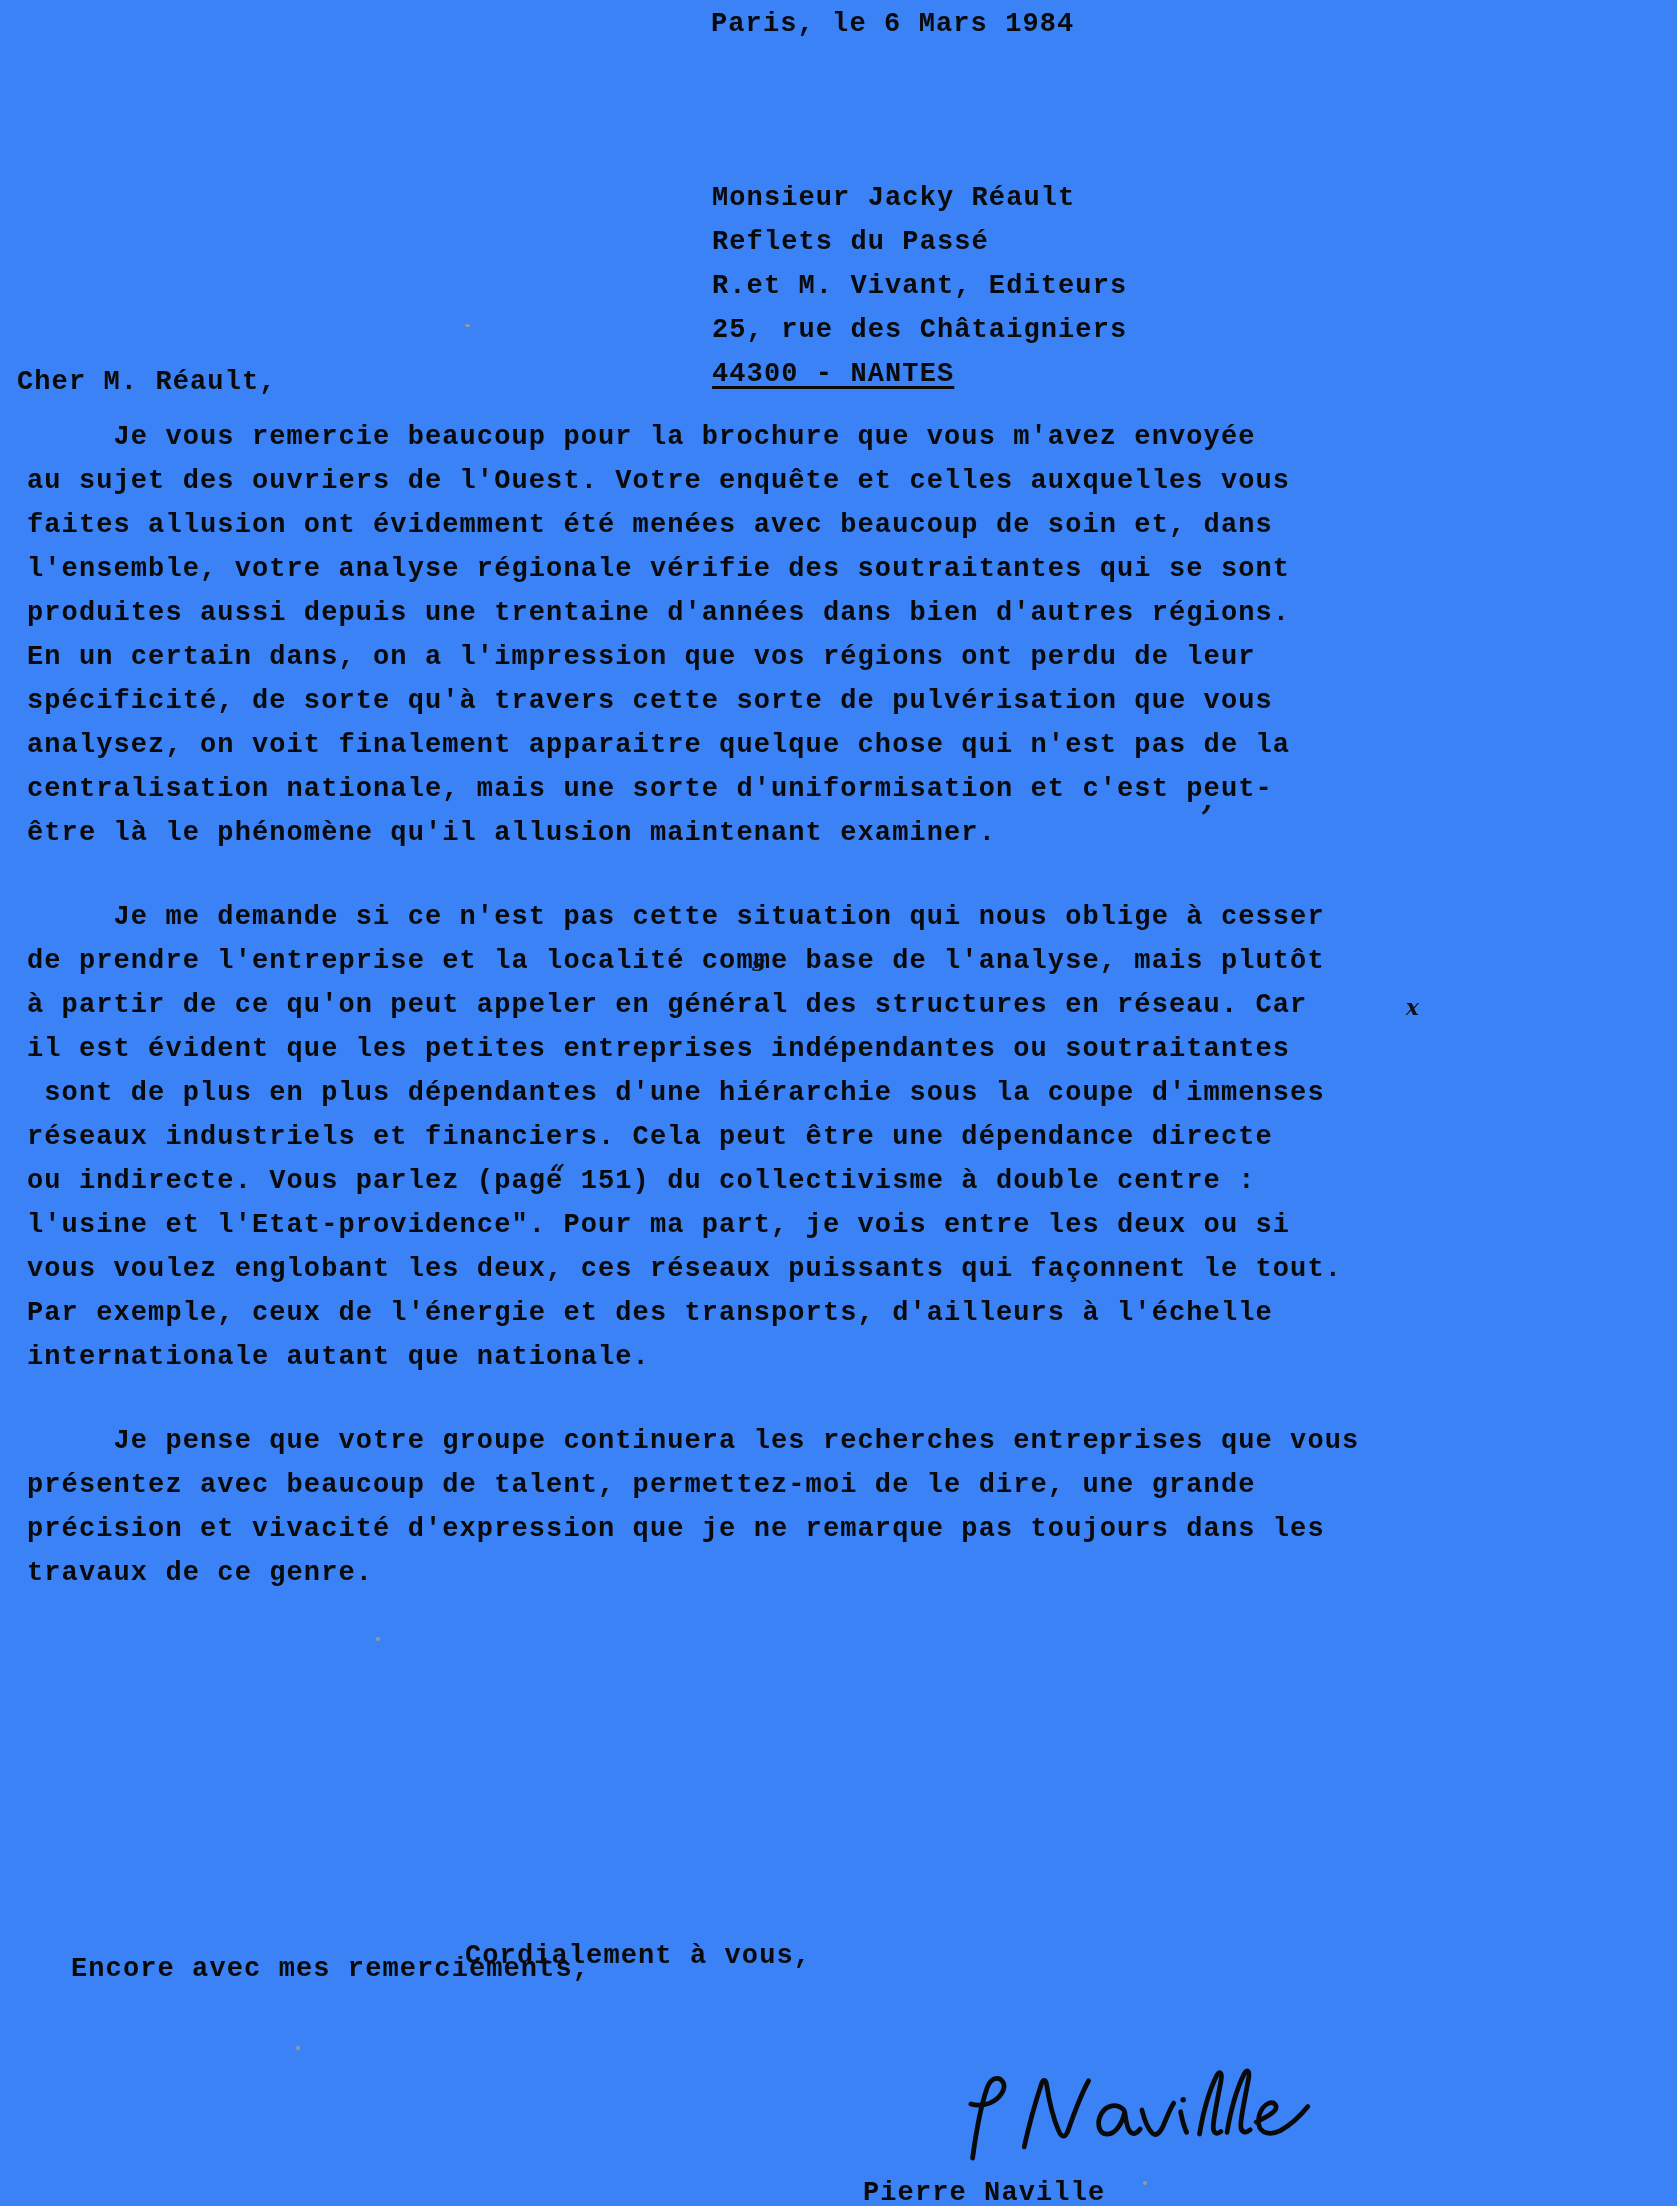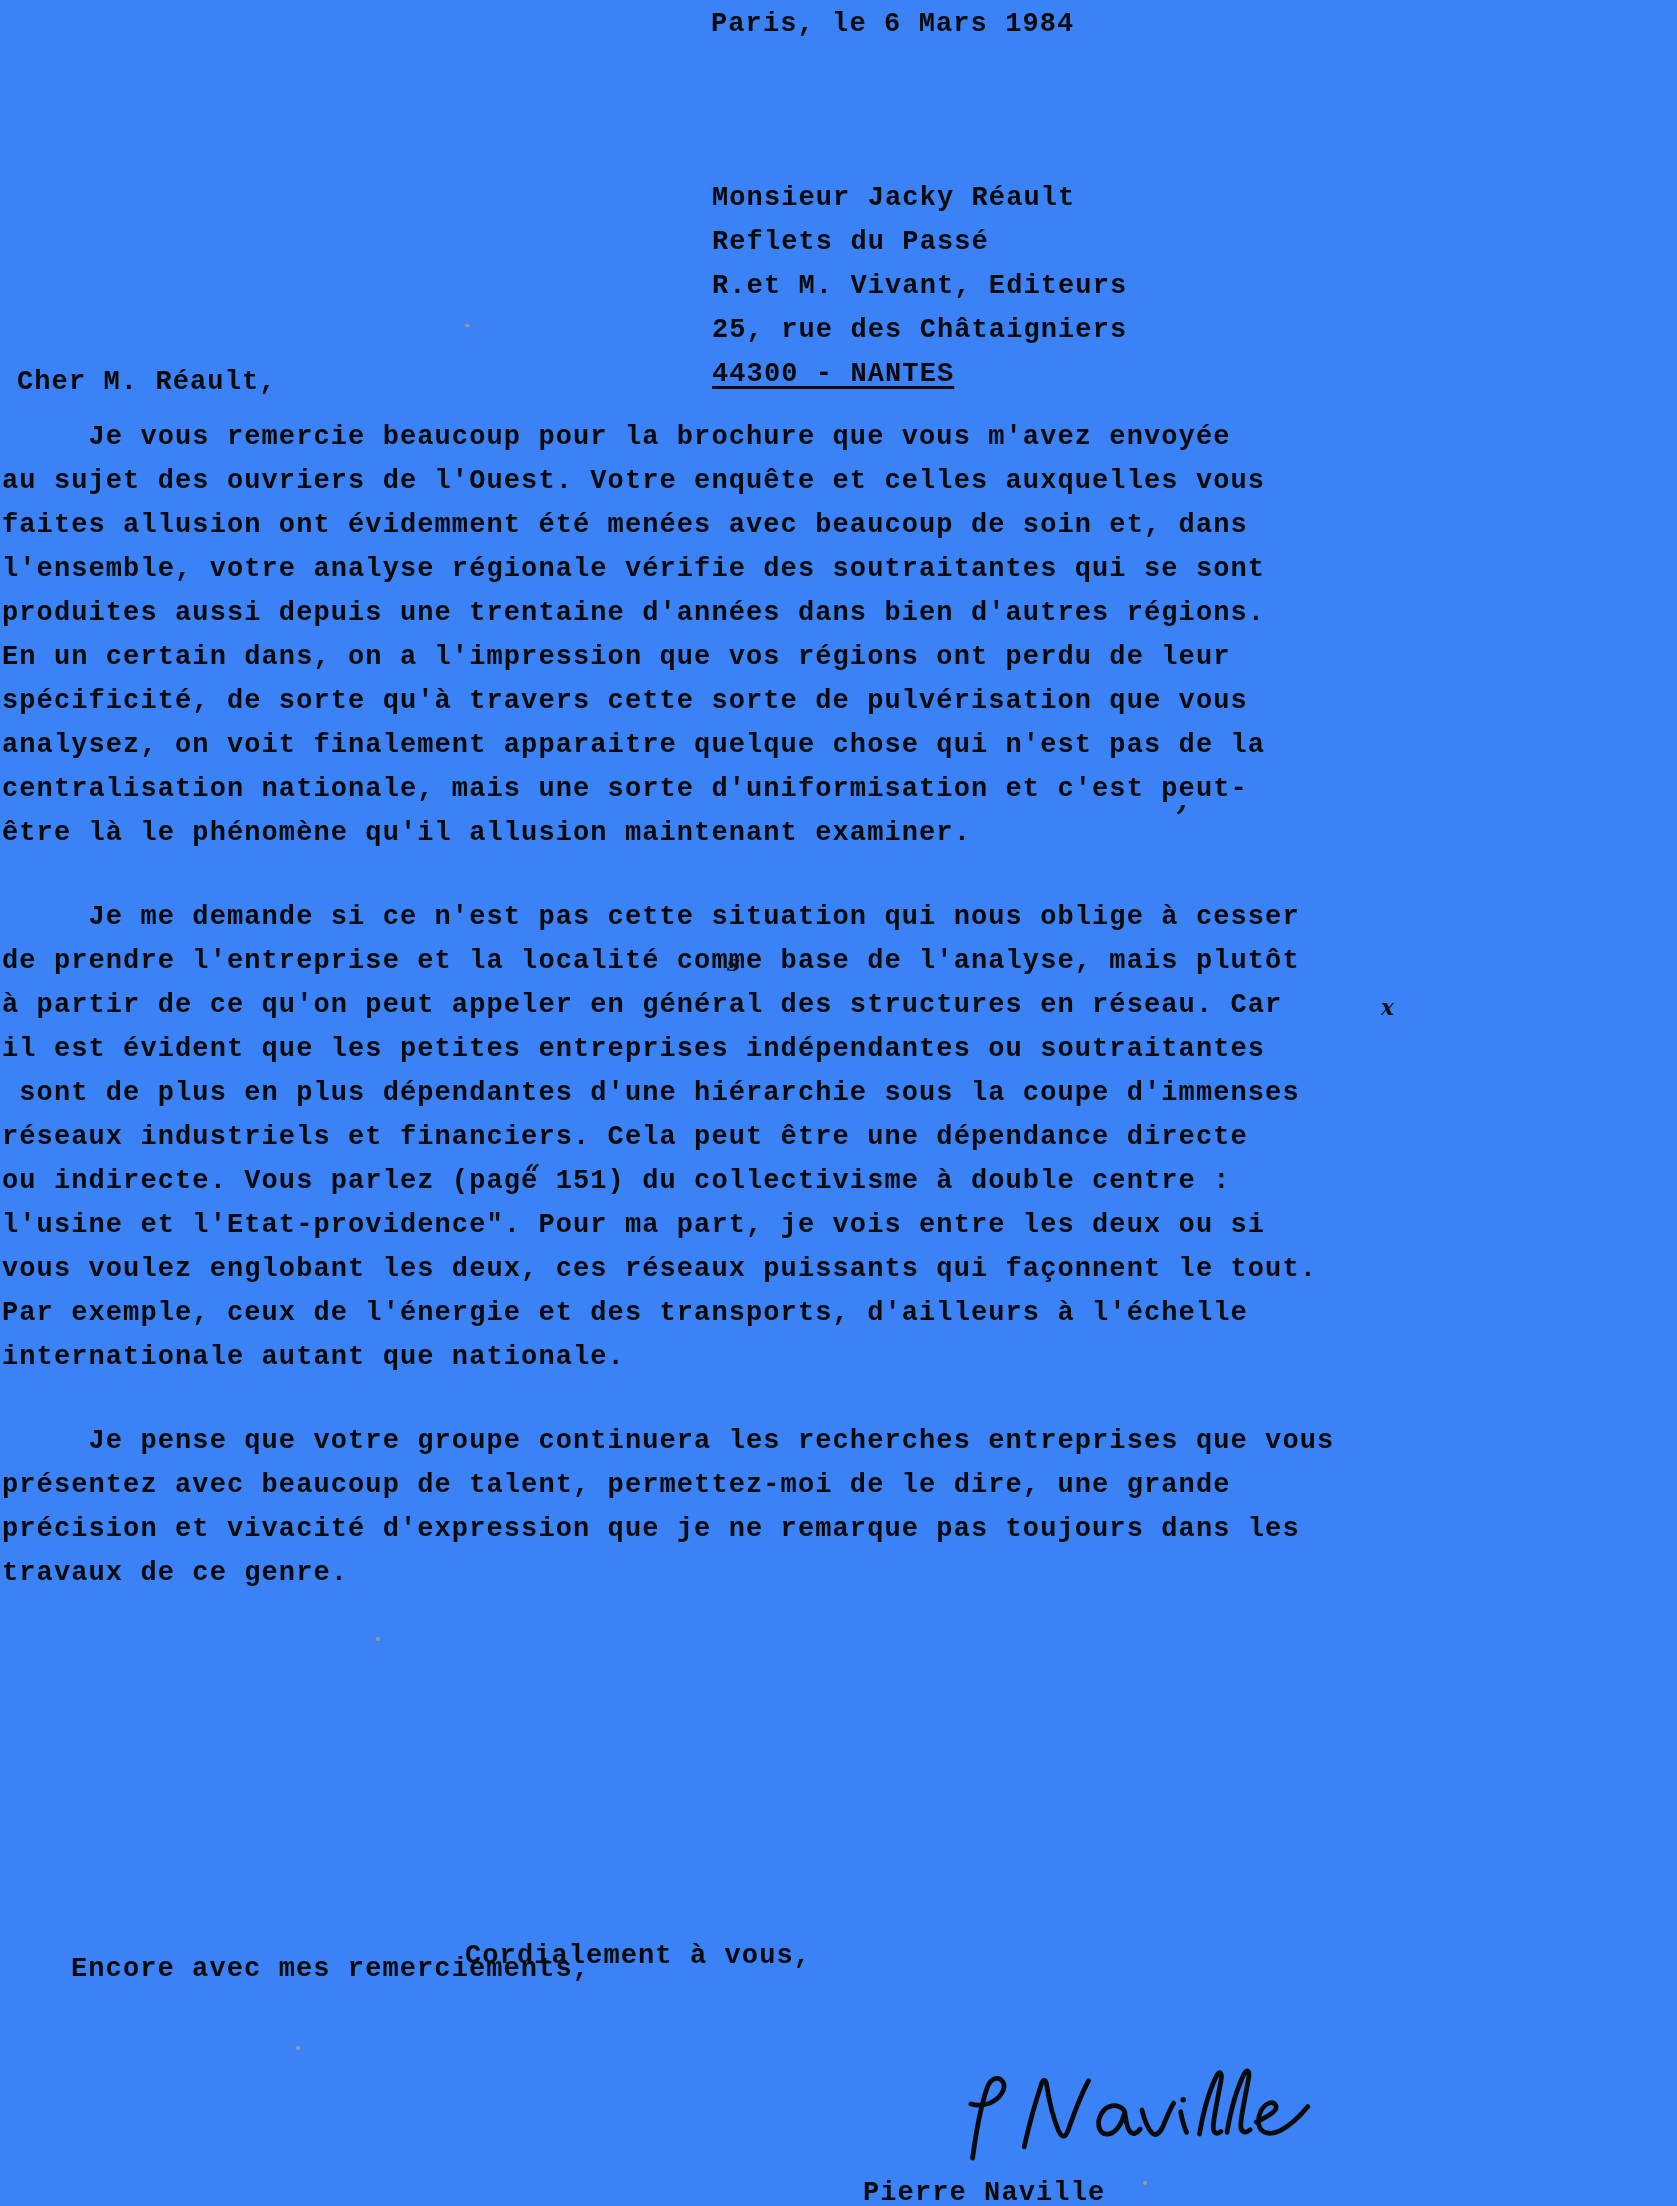--- a/index.html
+++ b/index.html
@@ -55,21 +55,21 @@
   
   .salutation {
     position: absolute;
     left: 17px;
     top: 360px;
   }
 
   
   .body-block {
     position: absolute;
-    left: 2px;
+    left: 27px;
     top: 415px;
     width: 1643px;
   }
   .para { margin: 0 0 40px 0; }
   .para:last-child { margin-bottom: 0; }
   .line { display: block; position: relative; }
 
   
   .pen {
     font-family: "DejaVu Serif", "Liberation Serif", serif;

